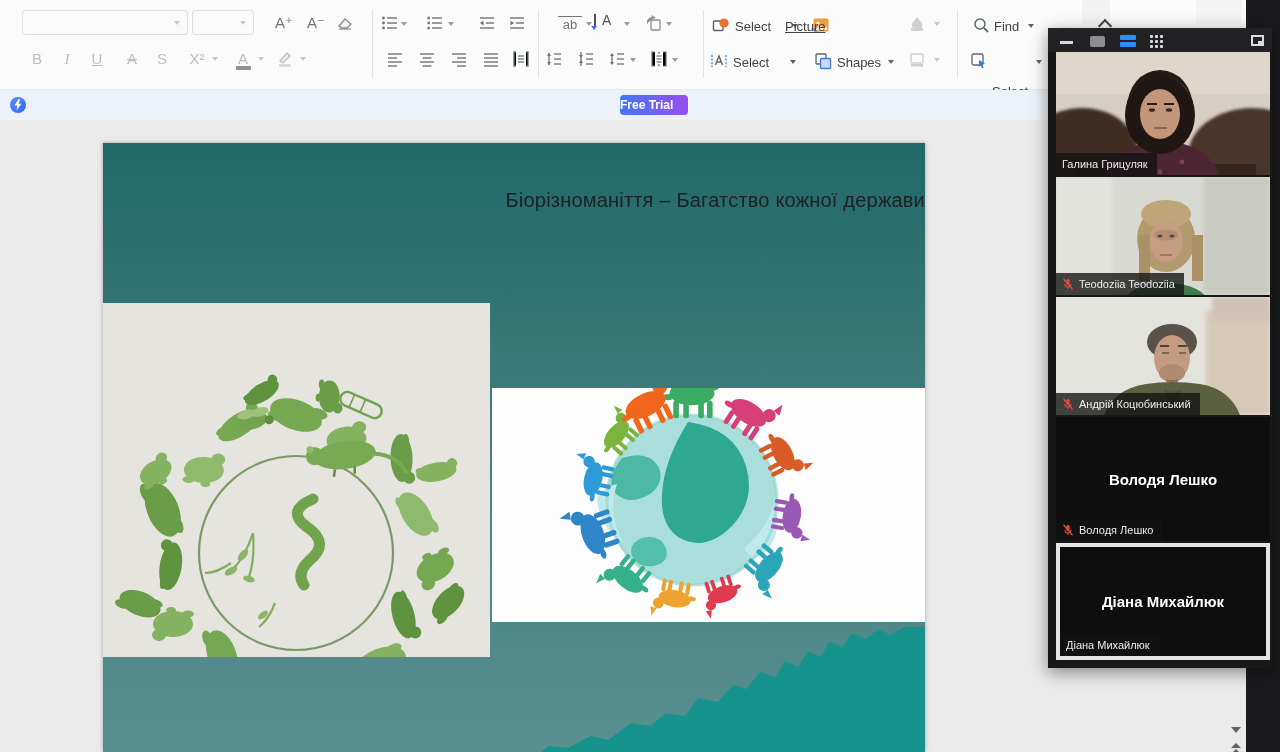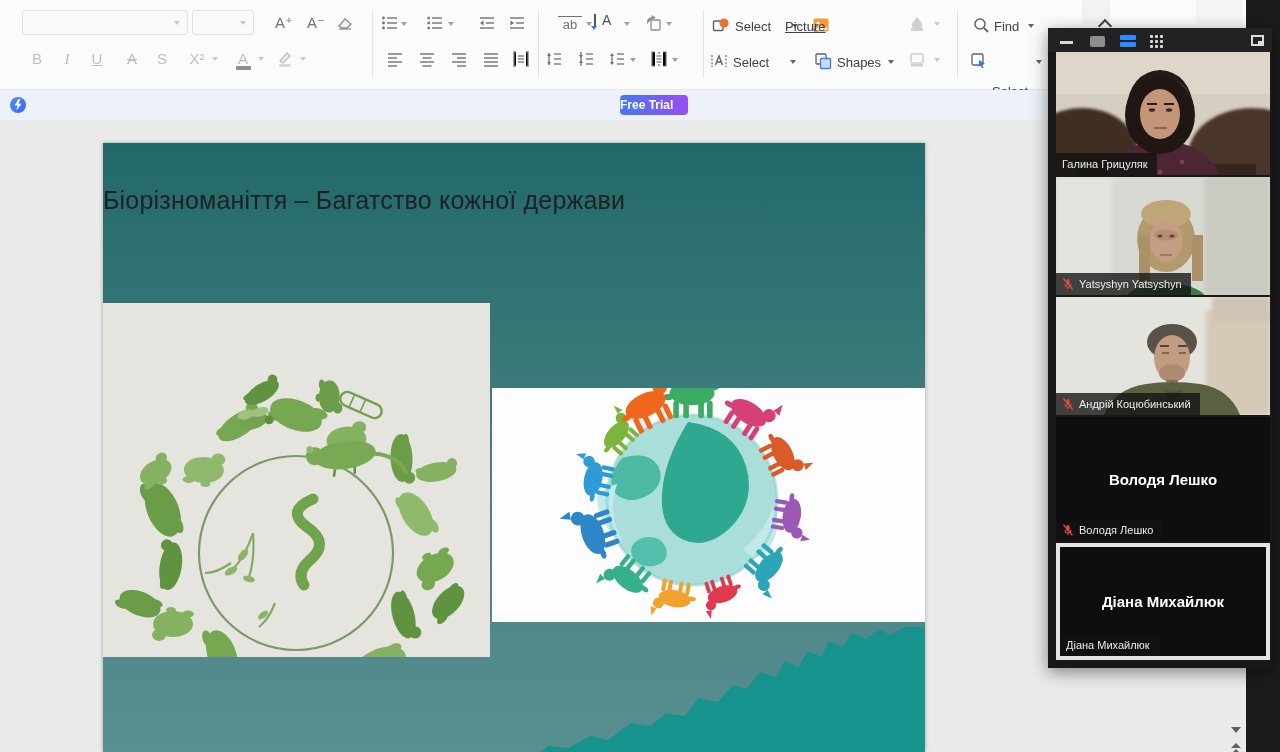--- a/index.html
+++ b/index.html
@@ -30,22 +30,22 @@
   .banner { position:absolute; left:0; top:90px; width:1246px; height:30px; background:#edf1f9; }
   .banner-icon { position:absolute; left:10px; top:7px; width:16px; height:16px; border-radius:50%; background:linear-gradient(135deg,#5a8bff,#2f66f2); }
   .banner-text { position:absolute; left:32px; top:0; height:30px; line-height:30px; font-size:13px; color:#3d4043; }
   .cta { position:absolute; left:620px; top:5px; width:68px; height:20px; border-radius:4px; background:linear-gradient(90deg,#4577f6,#9a4df0); color:#fff; font-size:12px; font-weight:bold; text-align:left; line-height:20px; }
 
   
   .docarea { position:absolute; left:0; top:120px; width:1246px; height:632px; background:#eaeaea; }
   .slide { position:absolute; left:103px; top:23px; width:822px; height:609px;
            background:linear-gradient(180deg,#22696a 0%,#357675 30%,#4a8485 62%,#588f90 100%);
            box-shadow:0 0 4px rgba(0,0,0,.3); overflow:hidden; }
-  .slide-title { position:absolute; left:0; top:40px; width:100%; text-align:left; color:#1e2021;
-                 font-size:25px; line-height:34px; font-weight:500; letter-spacing:.2px; }
+  .slide-title { position:absolute; left:0; top:40px; width:100%; text-align:right; color:#1e2021;
+                 font-size:20px; line-height:34px; font-weight:500; letter-spacing:.2px; }
   .img1 { position:absolute; left:0; top:160px; width:387px; height:354px; background:#e6e4df; }
   .img2 { position:absolute; left:389px; top:245px; width:433px; height:234px; background:#fdfdfd; }
   .mountain { position:absolute; right:0; bottom:0; width:384px; height:125px; }
 
   
   .sdown { position:absolute; left:1231px; top:727px; width:0; height:0;
            border-left:5px solid transparent; border-right:5px solid transparent; border-top:6px solid #5f6164; }
   .spage { position:absolute; left:1231px; top:743px; }
   .spage b, .spage i { display:block; width:0; height:0; border-left:5px solid transparent; border-right:5px solid transparent; border-bottom:5px solid #5f6164; margin-bottom:1px; }
 
@@ -596,21 +596,21 @@
         <path d="M104 78 h12" stroke="#9a7460" stroke-width="1.8"></path>
         <ellipse cx="110" cy="126" rx="42" ry="20" fill="#3f7a4b"></ellipse>
       </svg>
       <div class="tile-name">
         <svg class="micico" width="12" height="12" viewBox="0 0 12 12">
           <rect x="4.4" y="1" width="3.2" height="6" rx="1.6" fill="#e04a3f"></rect>
           <path d="M3 6 a3 3 0 0 0 6 0" stroke="#e04a3f" stroke-width="1.1" fill="none"></path>
           <line x1="6" y1="9" x2="6" y2="11" stroke="#e04a3f" stroke-width="1.1"></line>
           <line x1="1.5" y1="0.8" x2="10.5" y2="11.2" stroke="#e04a3f" stroke-width="1.4"></line>
         </svg>
-        <span>Yatsyshyn Yatsyshyn</span>
+        <span>Teodoziia Teodoziia</span>
       </div>
     </div>
 
     <div class="tile" style="top:269px;height:118px;">
       <svg width="214" height="118" viewBox="0 0 214 118">
         <defs>
             <filter id="b3">
               <feGaussianBlur stdDeviation="2"></feGaussianBlur>
             </filter>
           </defs>

